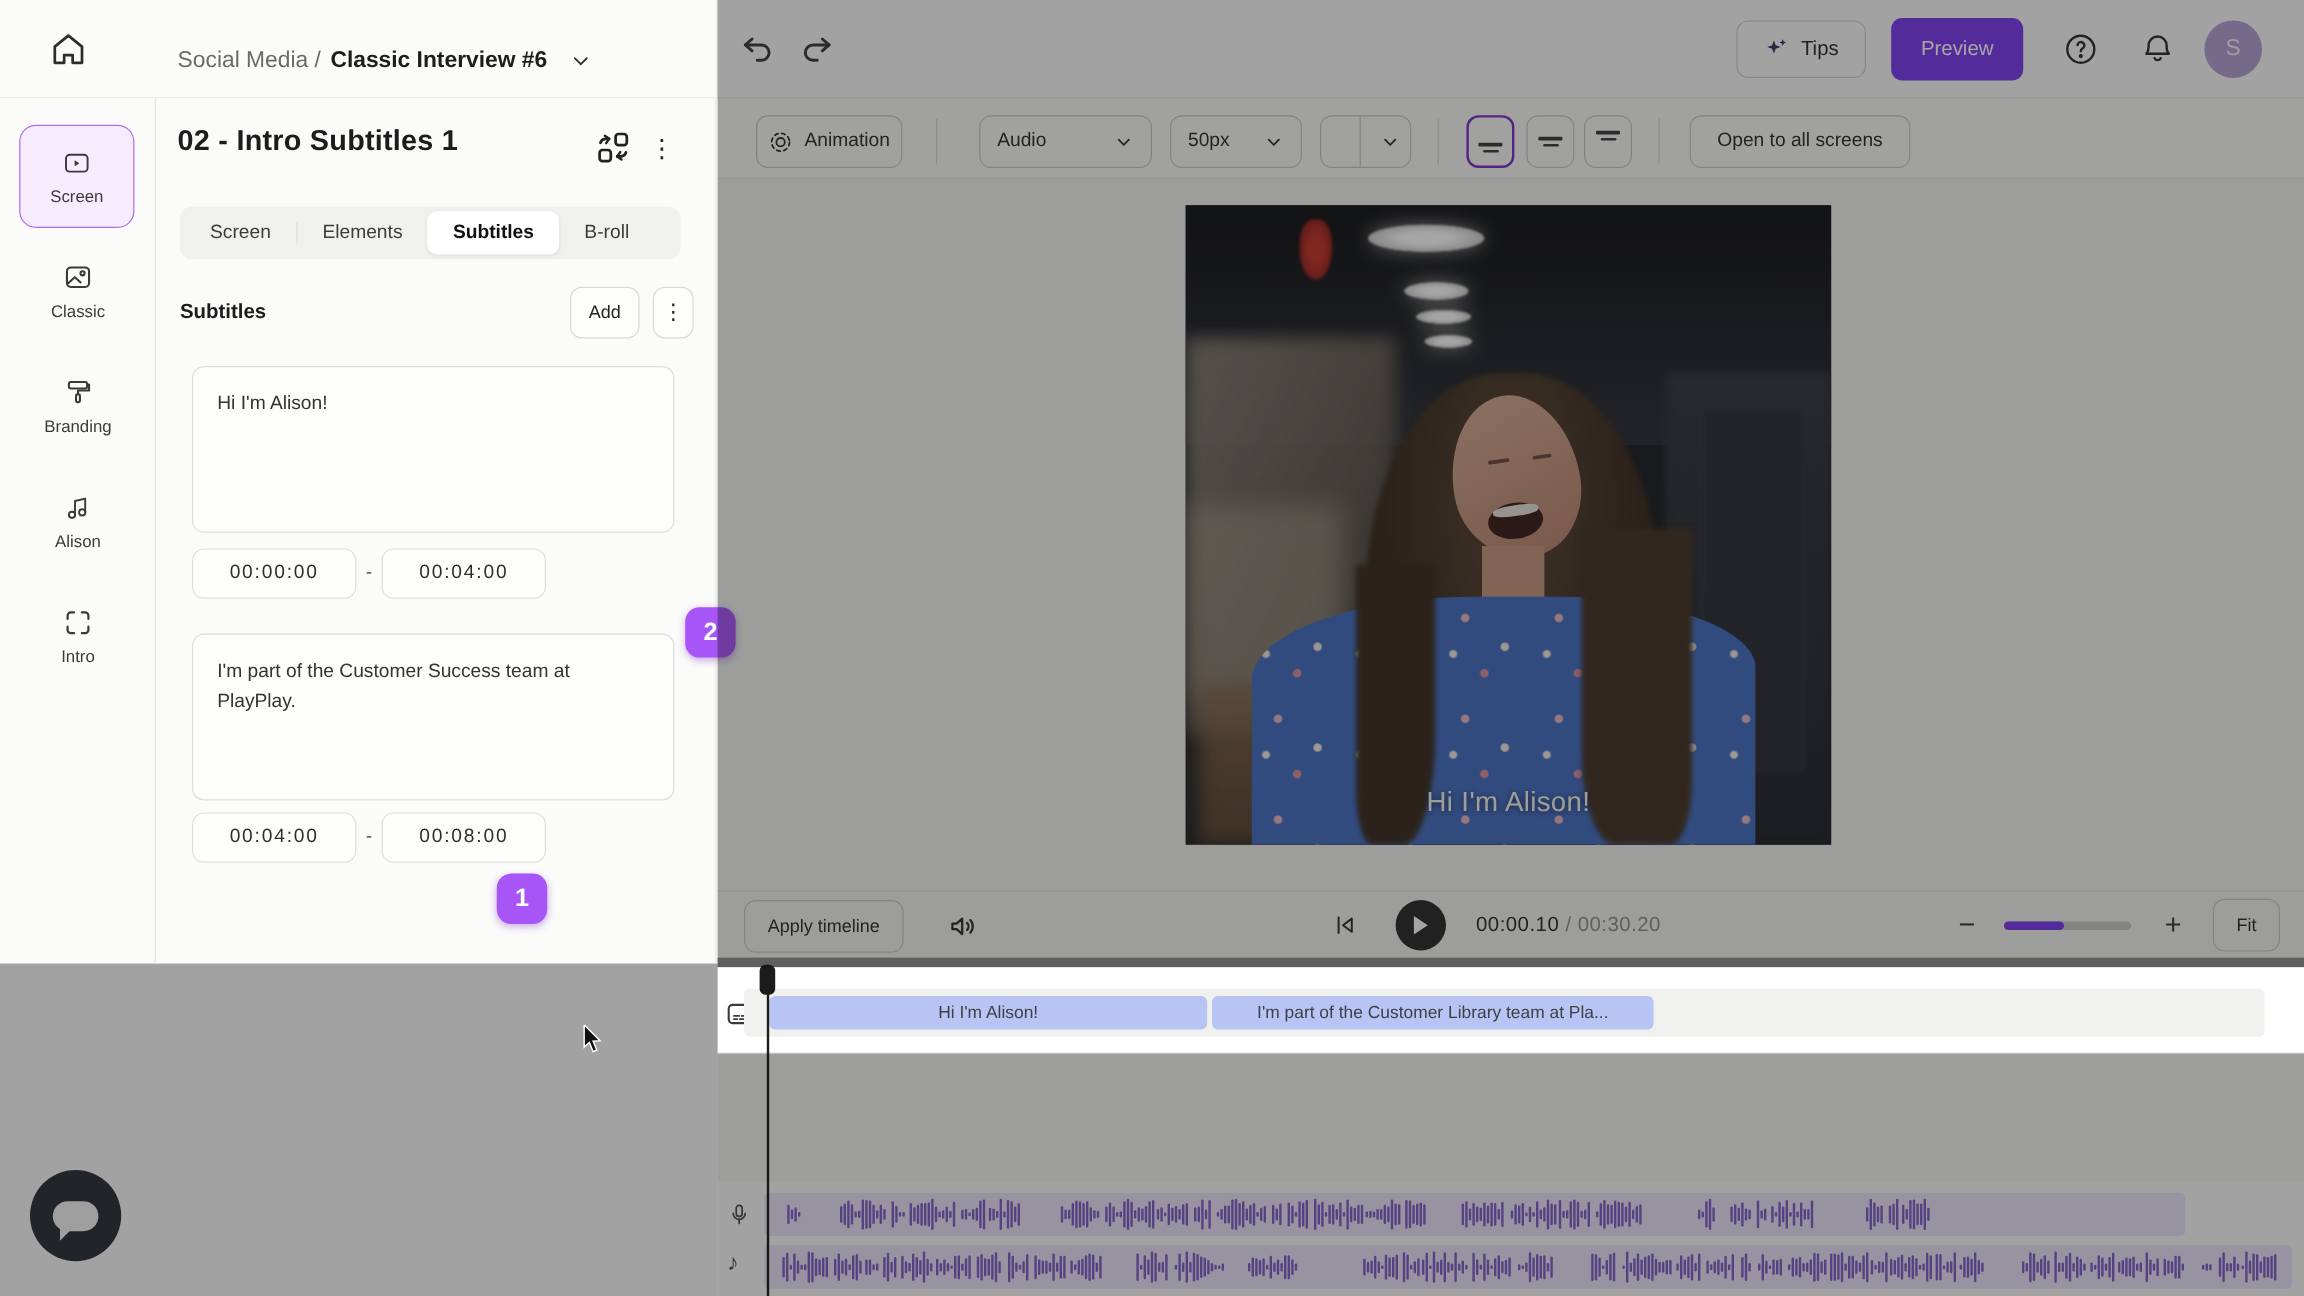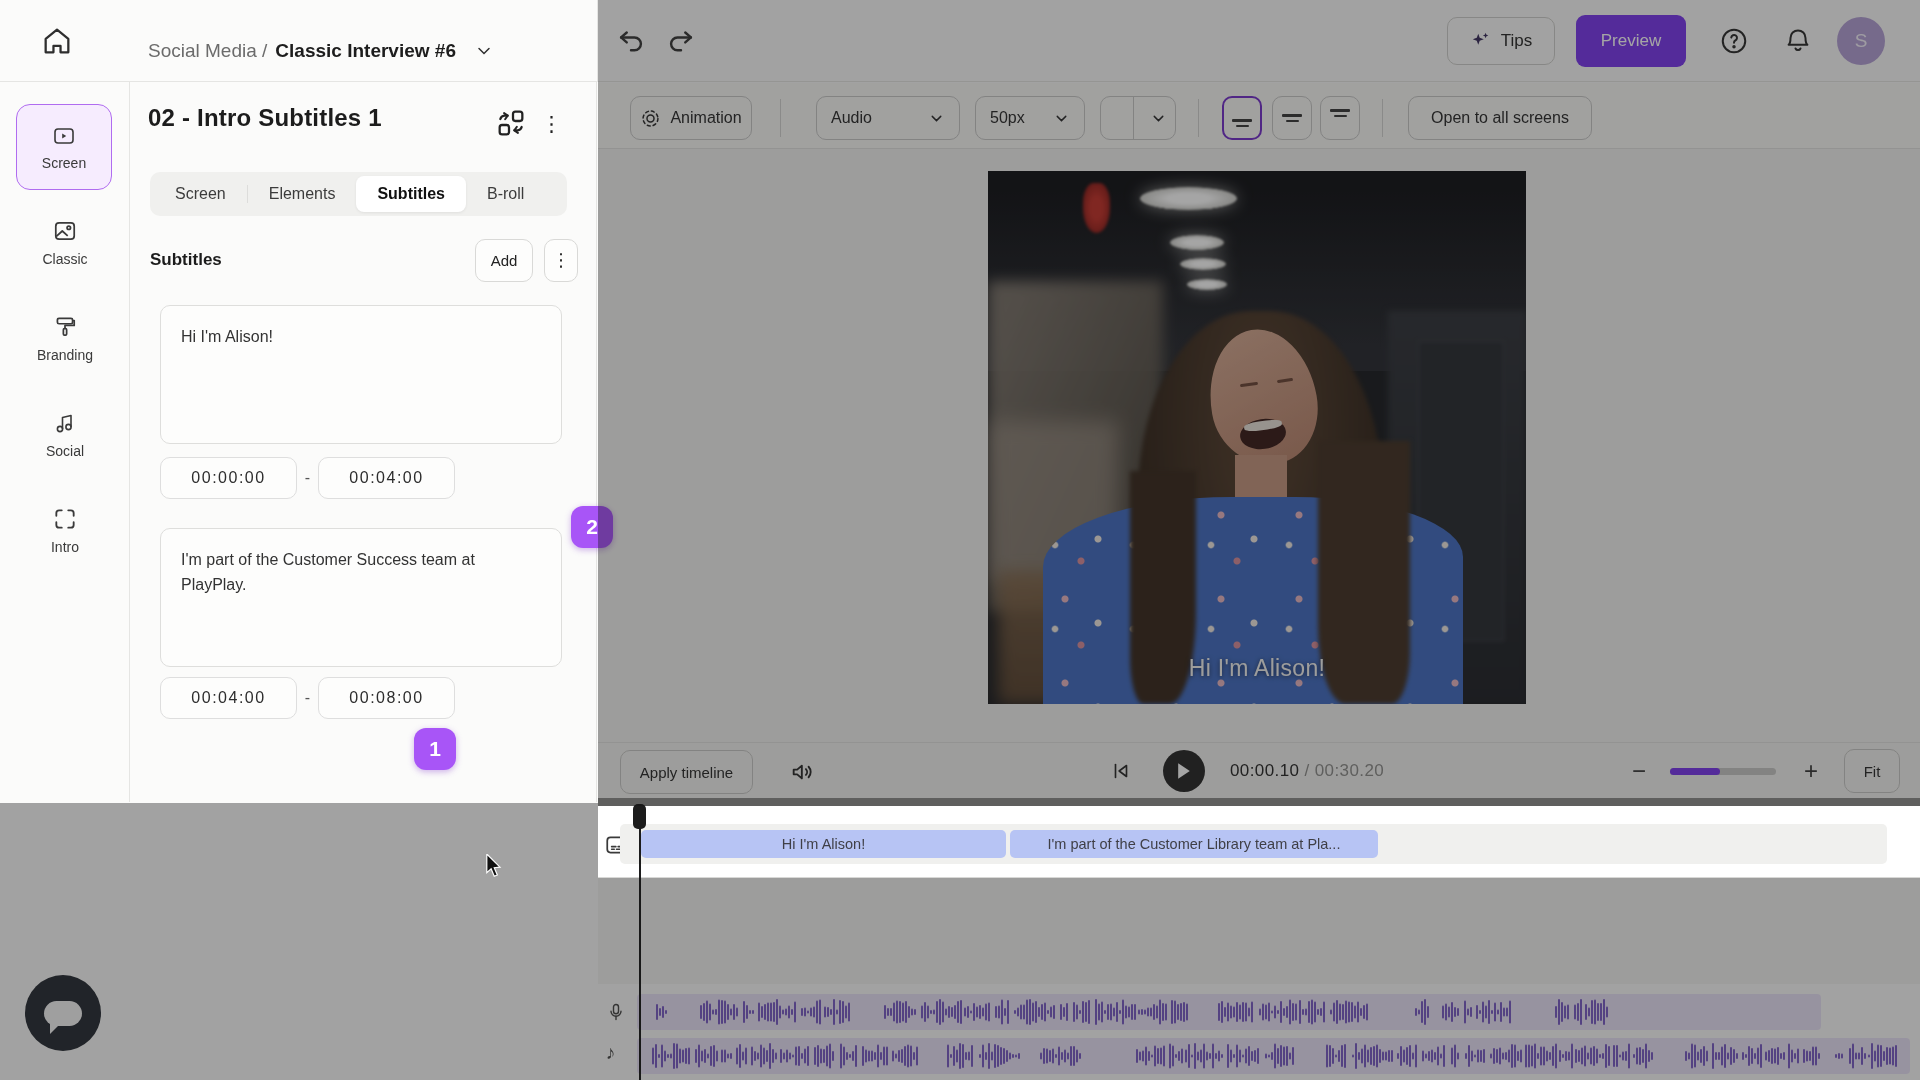--- a/index.html
+++ b/index.html
@@ -251,21 +251,21 @@
           <rect x="10.5" y="13.5" width="3" height="6" rx="1"></rect>
         </svg>
       <span>Branding</span>
     </div>
     <div class="nav-item" id="nav-audio">
       <svg width="24" height="26" viewBox="0 0 24 24" fill="none" stroke="#3a3a3a" stroke-width="1.6" stroke-linejoin="round">
           <path d="M9.5 18V6.5L18 4.5V16"></path>
           <circle cx="7" cy="18" r="2.6"></circle>
           <circle cx="15.5" cy="16" r="2.6"></circle>
         </svg>
-      <span>Social</span>
+      <span>Alison</span>
     </div>
     <div class="nav-item" id="nav-format">
       <svg width="26" height="26" viewBox="0 0 24 24" fill="none" stroke="#3a3a3a" stroke-width="1.7" stroke-linecap="round" stroke-linejoin="round">
           <path d="M4 9V6.5A2.5 2.5 0 0 1 6.5 4H9"></path>
           <path d="M15 4h2.5A2.5 2.5 0 0 1 20 6.5V9"></path>
           <path d="M20 15v2.5a2.5 2.5 0 0 1-2.5 2.5H15"></path>
           <path d="M9 20H6.5A2.5 2.5 0 0 1 4 17.5V15"></path>
         </svg>
       <span>Intro</span>
     </div>

